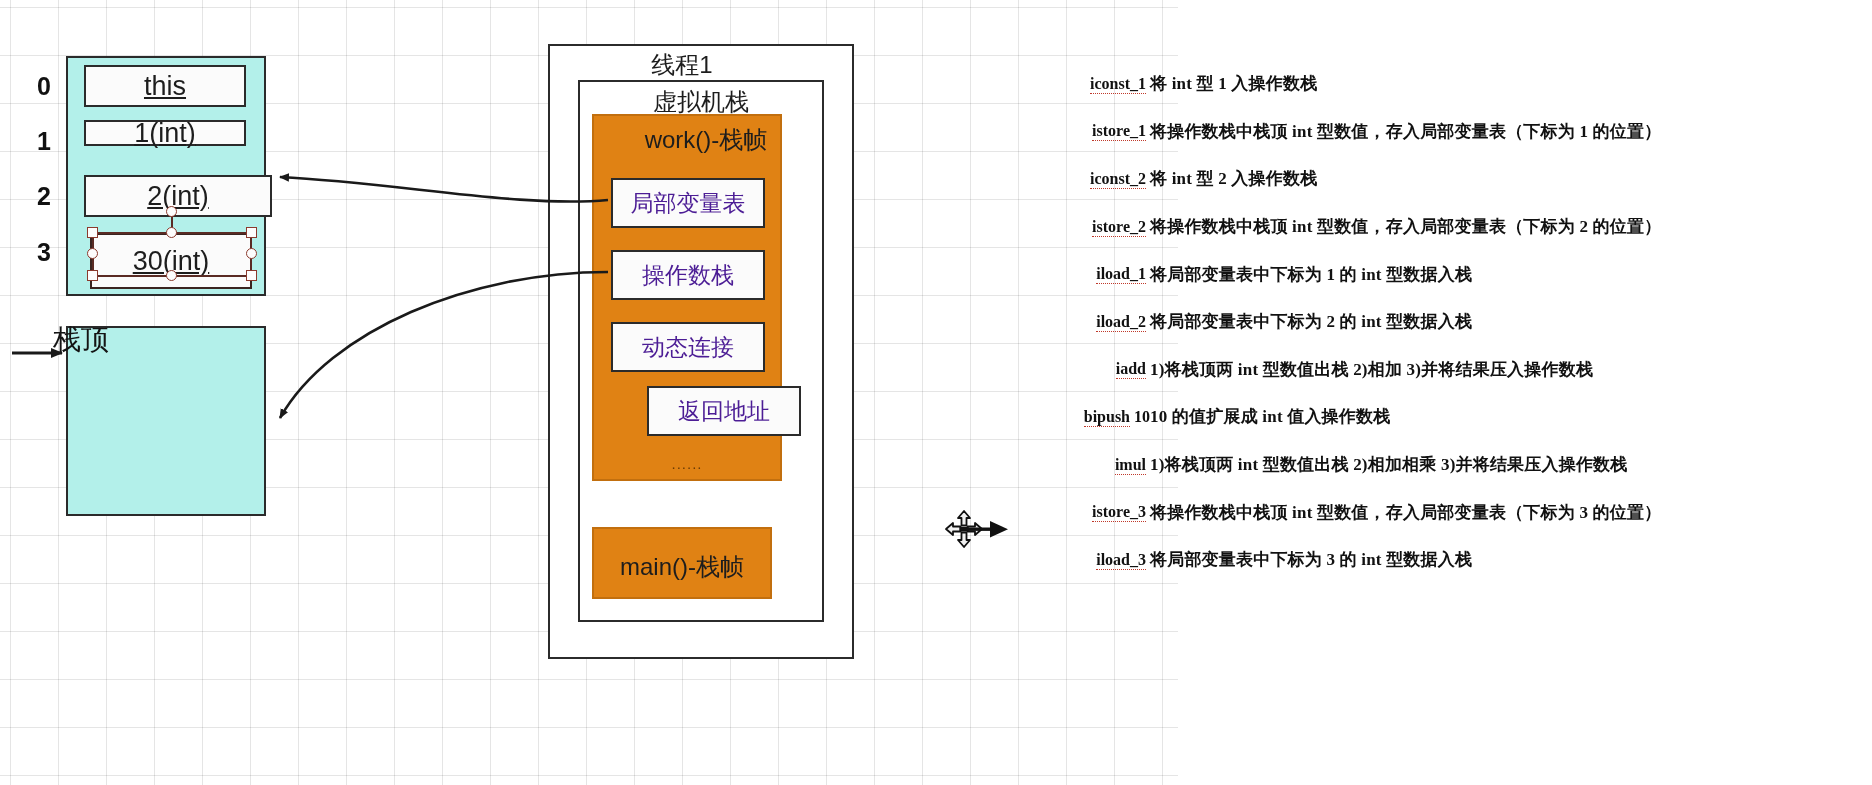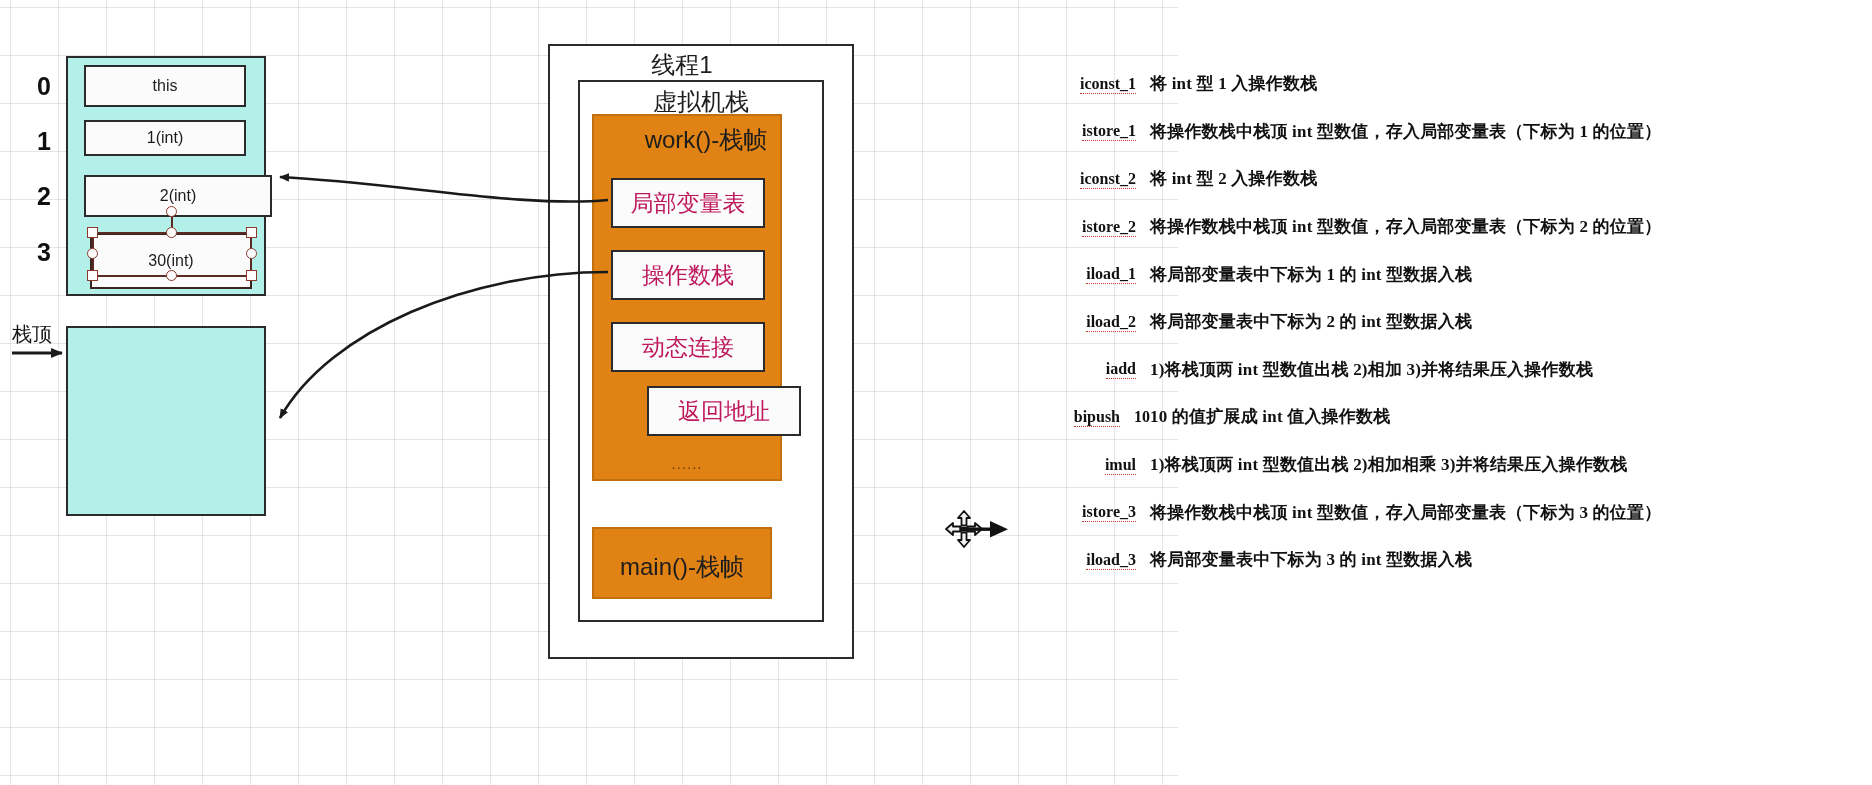--- a/index.html
+++ b/index.html
@@ -44,23 +44,24 @@
     z-index: 3;
   }
   .slot {
     position: absolute;
     box-sizing: border-box;
     background: #fbfbfb;
     border: 2.5px solid #2b2b2b;
     display: flex;
     align-items: center;
     justify-content: center;
-    font-size: 16px;
+    font-size: 27px;
     color: #1d1d1d;
     z-index: 4;
+    text-decoration: underline;
   }
   .slot-index {
     position: absolute;
     font-size: 25px;
     font-weight: bold;
     color: #111;
     z-index: 4;
     display: flex;
     align-items: center;
     justify-content: center;
@@ -92,23 +93,24 @@
 
   
   .opstack {
     background: #b3f0ea;
     border: 2.5px solid #2b2b2b;
     z-index: 3;
   }
 
   .stacktop-label {
     position: absolute;
-    font-size: 20px;
+    font-size: 28px;
     color: #141414;
     z-index: 4;
+    padding-left: 41px;
   }
 
   
   .thread-outer {
     background: #ffffff;
     border: 2.5px solid #2b2b2b;
     z-index: 3;
   }
   .vmstack {
     background: #ffffff;
@@ -122,21 +124,21 @@
   }
   .frame-item {
     position: absolute;
     box-sizing: border-box;
     background: #fbfbfb;
     border: 2.5px solid #2b2b2b;
     display: flex;
     align-items: center;
     justify-content: center;
     font-size: 23px;
-    color: #be185d;
+    color: #4c1d95;
     z-index: 6;
   }
   .section-title {
     position: absolute;
     width: 100%;
     text-align: center;
     font-size: 24px;
     color: #1d1d1d;
     z-index: 6;
   }
@@ -182,21 +184,21 @@
     font-weight: bold;
     color: #111;
     padding-left: 14px;
     white-space: nowrap;
   }
   .instr-mnemonic .op {
     border-bottom: 1.5px dotted #c0392b;
     padding-bottom: 1px;
   }
   .instr-mnemonic .operand {
-    margin-left: 14px;
+    margin-left: 4px;
     border-bottom: none;
   }
   .instr-desc {
     font-size: 17px;
     font-weight: bold;
     color: #111;
     white-space: nowrap;
     letter-spacing: 0.2px;
   }
 
@@ -215,21 +217,21 @@
   <div class="paper" style="left:1018px; top:635px; width:160px; height:150px; background:transparent;"></div>
 
   <div class="box lvt-outer" style="left:66px; top:56px; width:200px; height:240px;"></div>
 
   <div class="slot-index" style="left:32px; top:64px; width:24px; height:44px;">0</div>
   <div class="slot-index" style="left:32px; top:119px; width:24px; height:44px;">1</div>
   <div class="slot-index" style="left:32px; top:174px; width:24px; height:44px;">2</div>
   <div class="slot-index" style="left:32px; top:230px; width:24px; height:44px;">3</div>
 
   <div class="slot" style="left:84px; top:65px; width:162px; height:42px;">this</div>
-  <div class="slot" style="left:84px; top:120px; width:162px; height:36px;">1(int)</div>
+  <div class="slot" style="left:84px; top:120px; width:162px; height:26px;">1(int)</div>
   <div class="slot" style="left:84px; top:175px; width:188px; height:42px;">2(int)</div>
   <div class="slot" style="left:90px; top:233px; width:162px; height:56px; border-color:#3a2420;">30(int)</div>
 
   <div class="sel-line" style="left:92px; top:232px; width:160px; height:2px;"></div>
   <div class="sel-line" style="left:92px; top:275px; width:160px; height:2px;"></div>
   <div class="sel-line" style="left:92px; top:232px; width:2px; height:45px;"></div>
   <div class="sel-line" style="left:250px; top:232px; width:2px; height:45px;"></div>
 
   <div class="sel-line" style="left:171px; top:211px; width:1.8px; height:22px;"></div>
   <div class="handle-ci" style="left:166px; top:206px;"></div>

